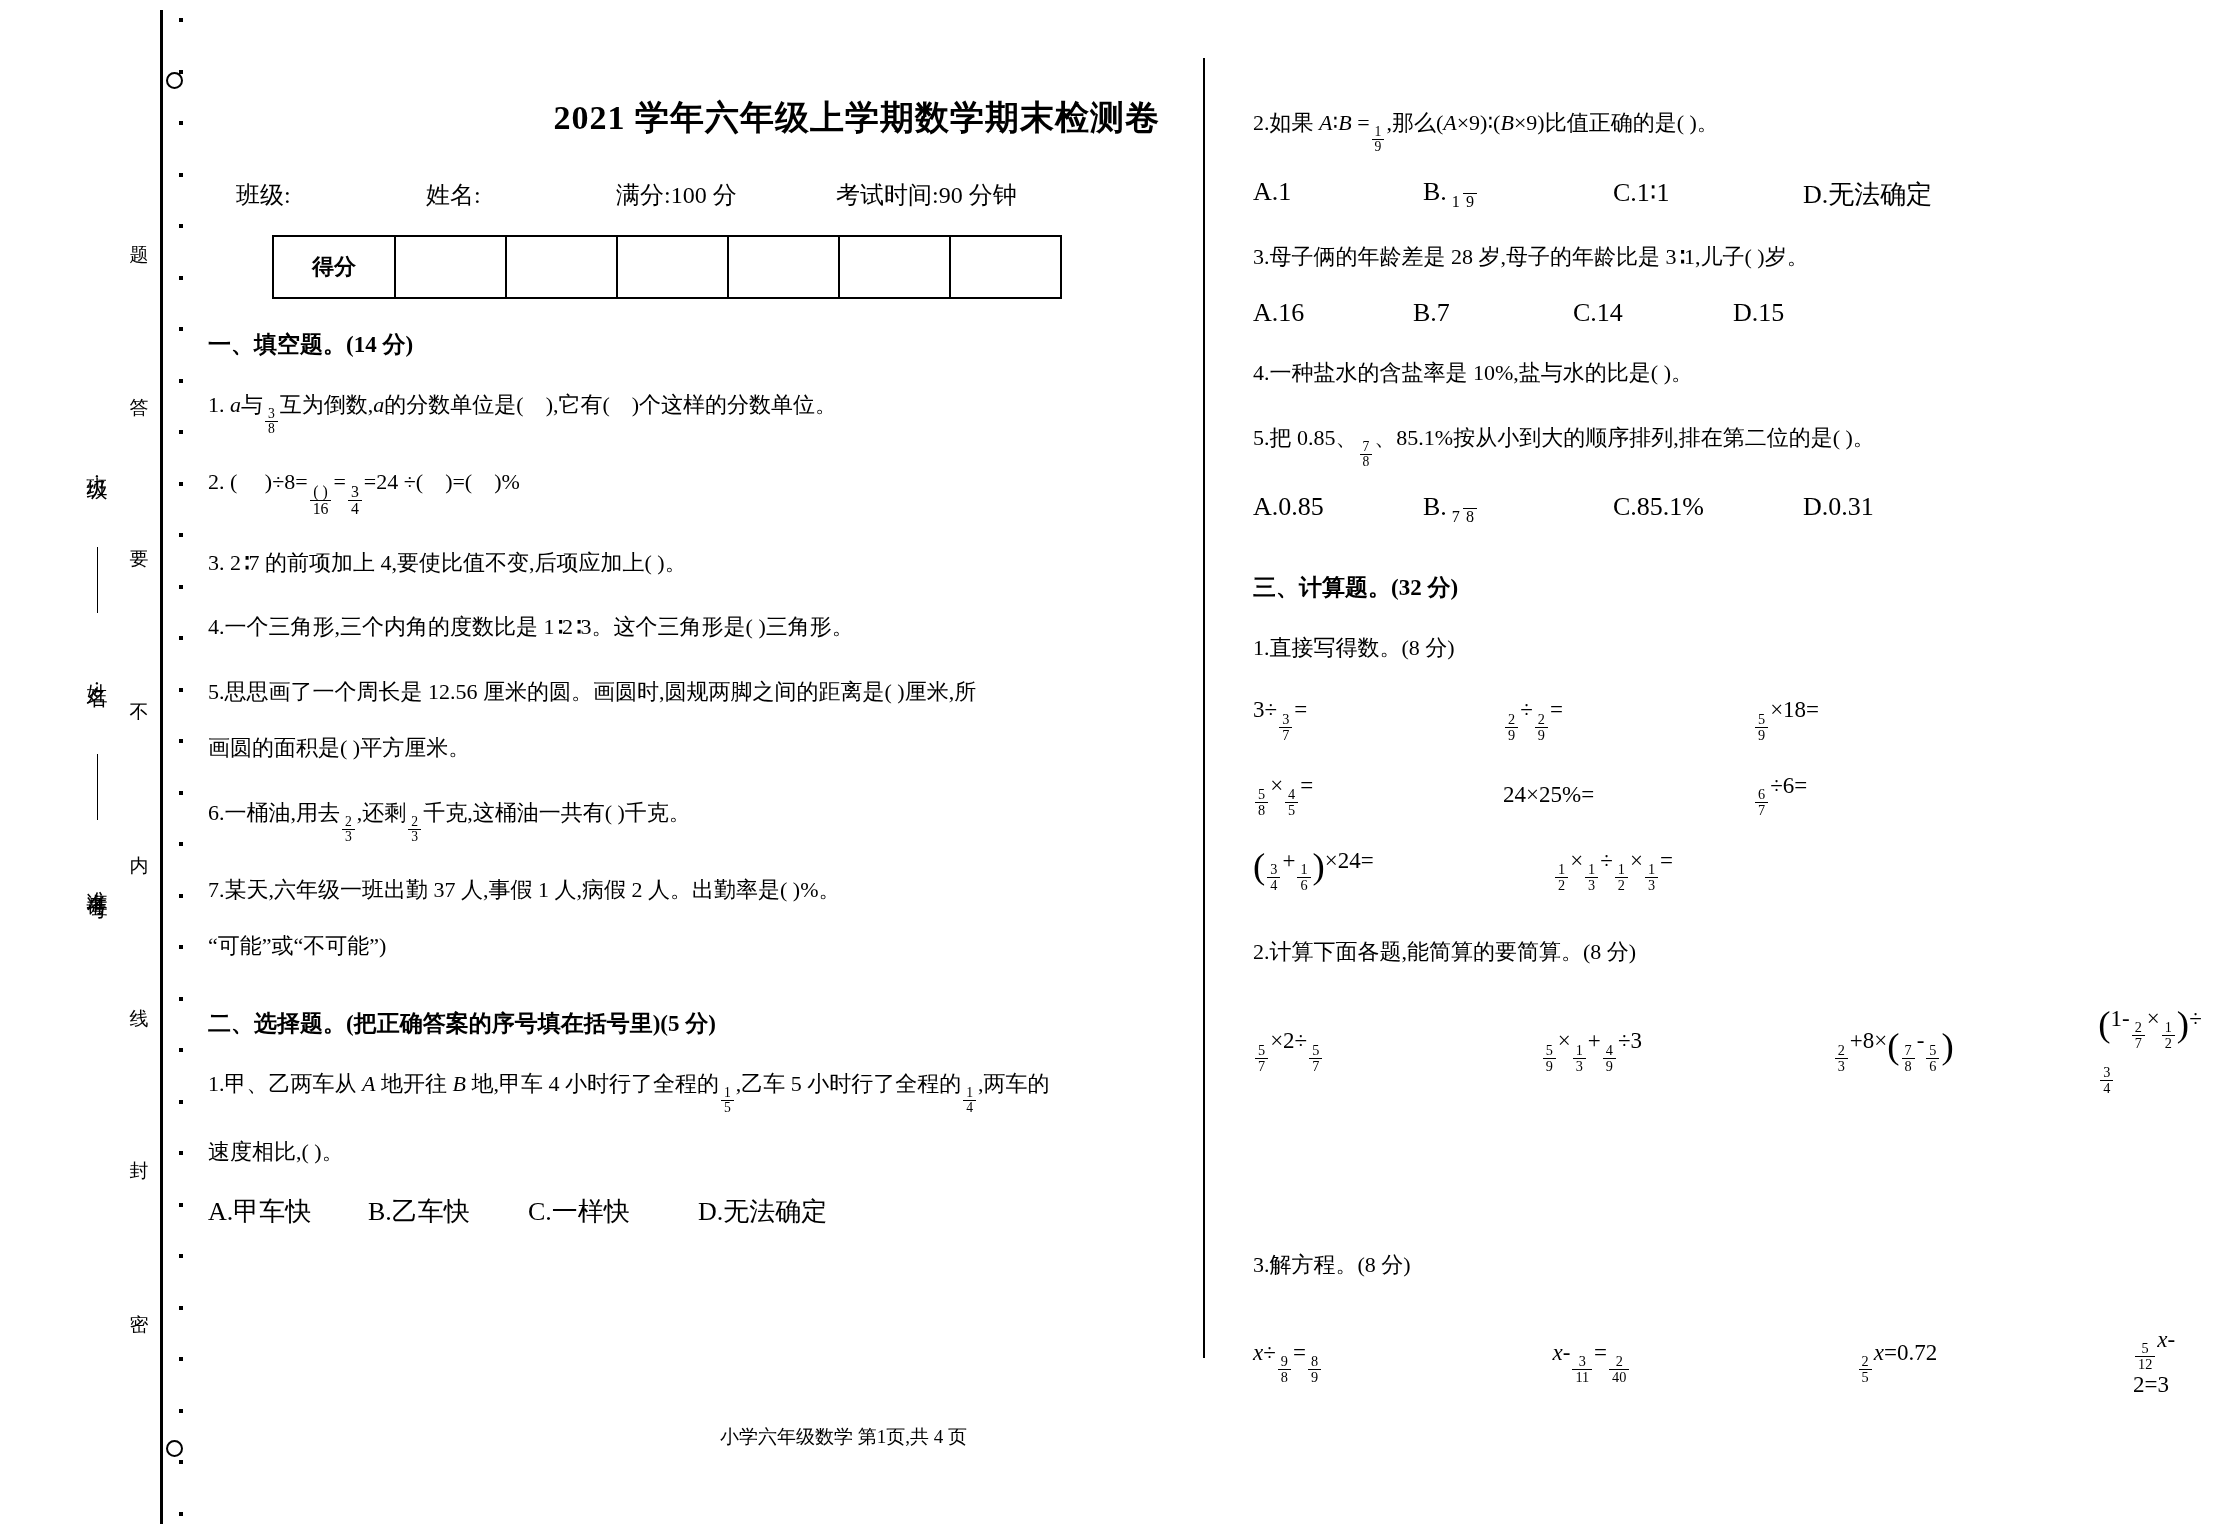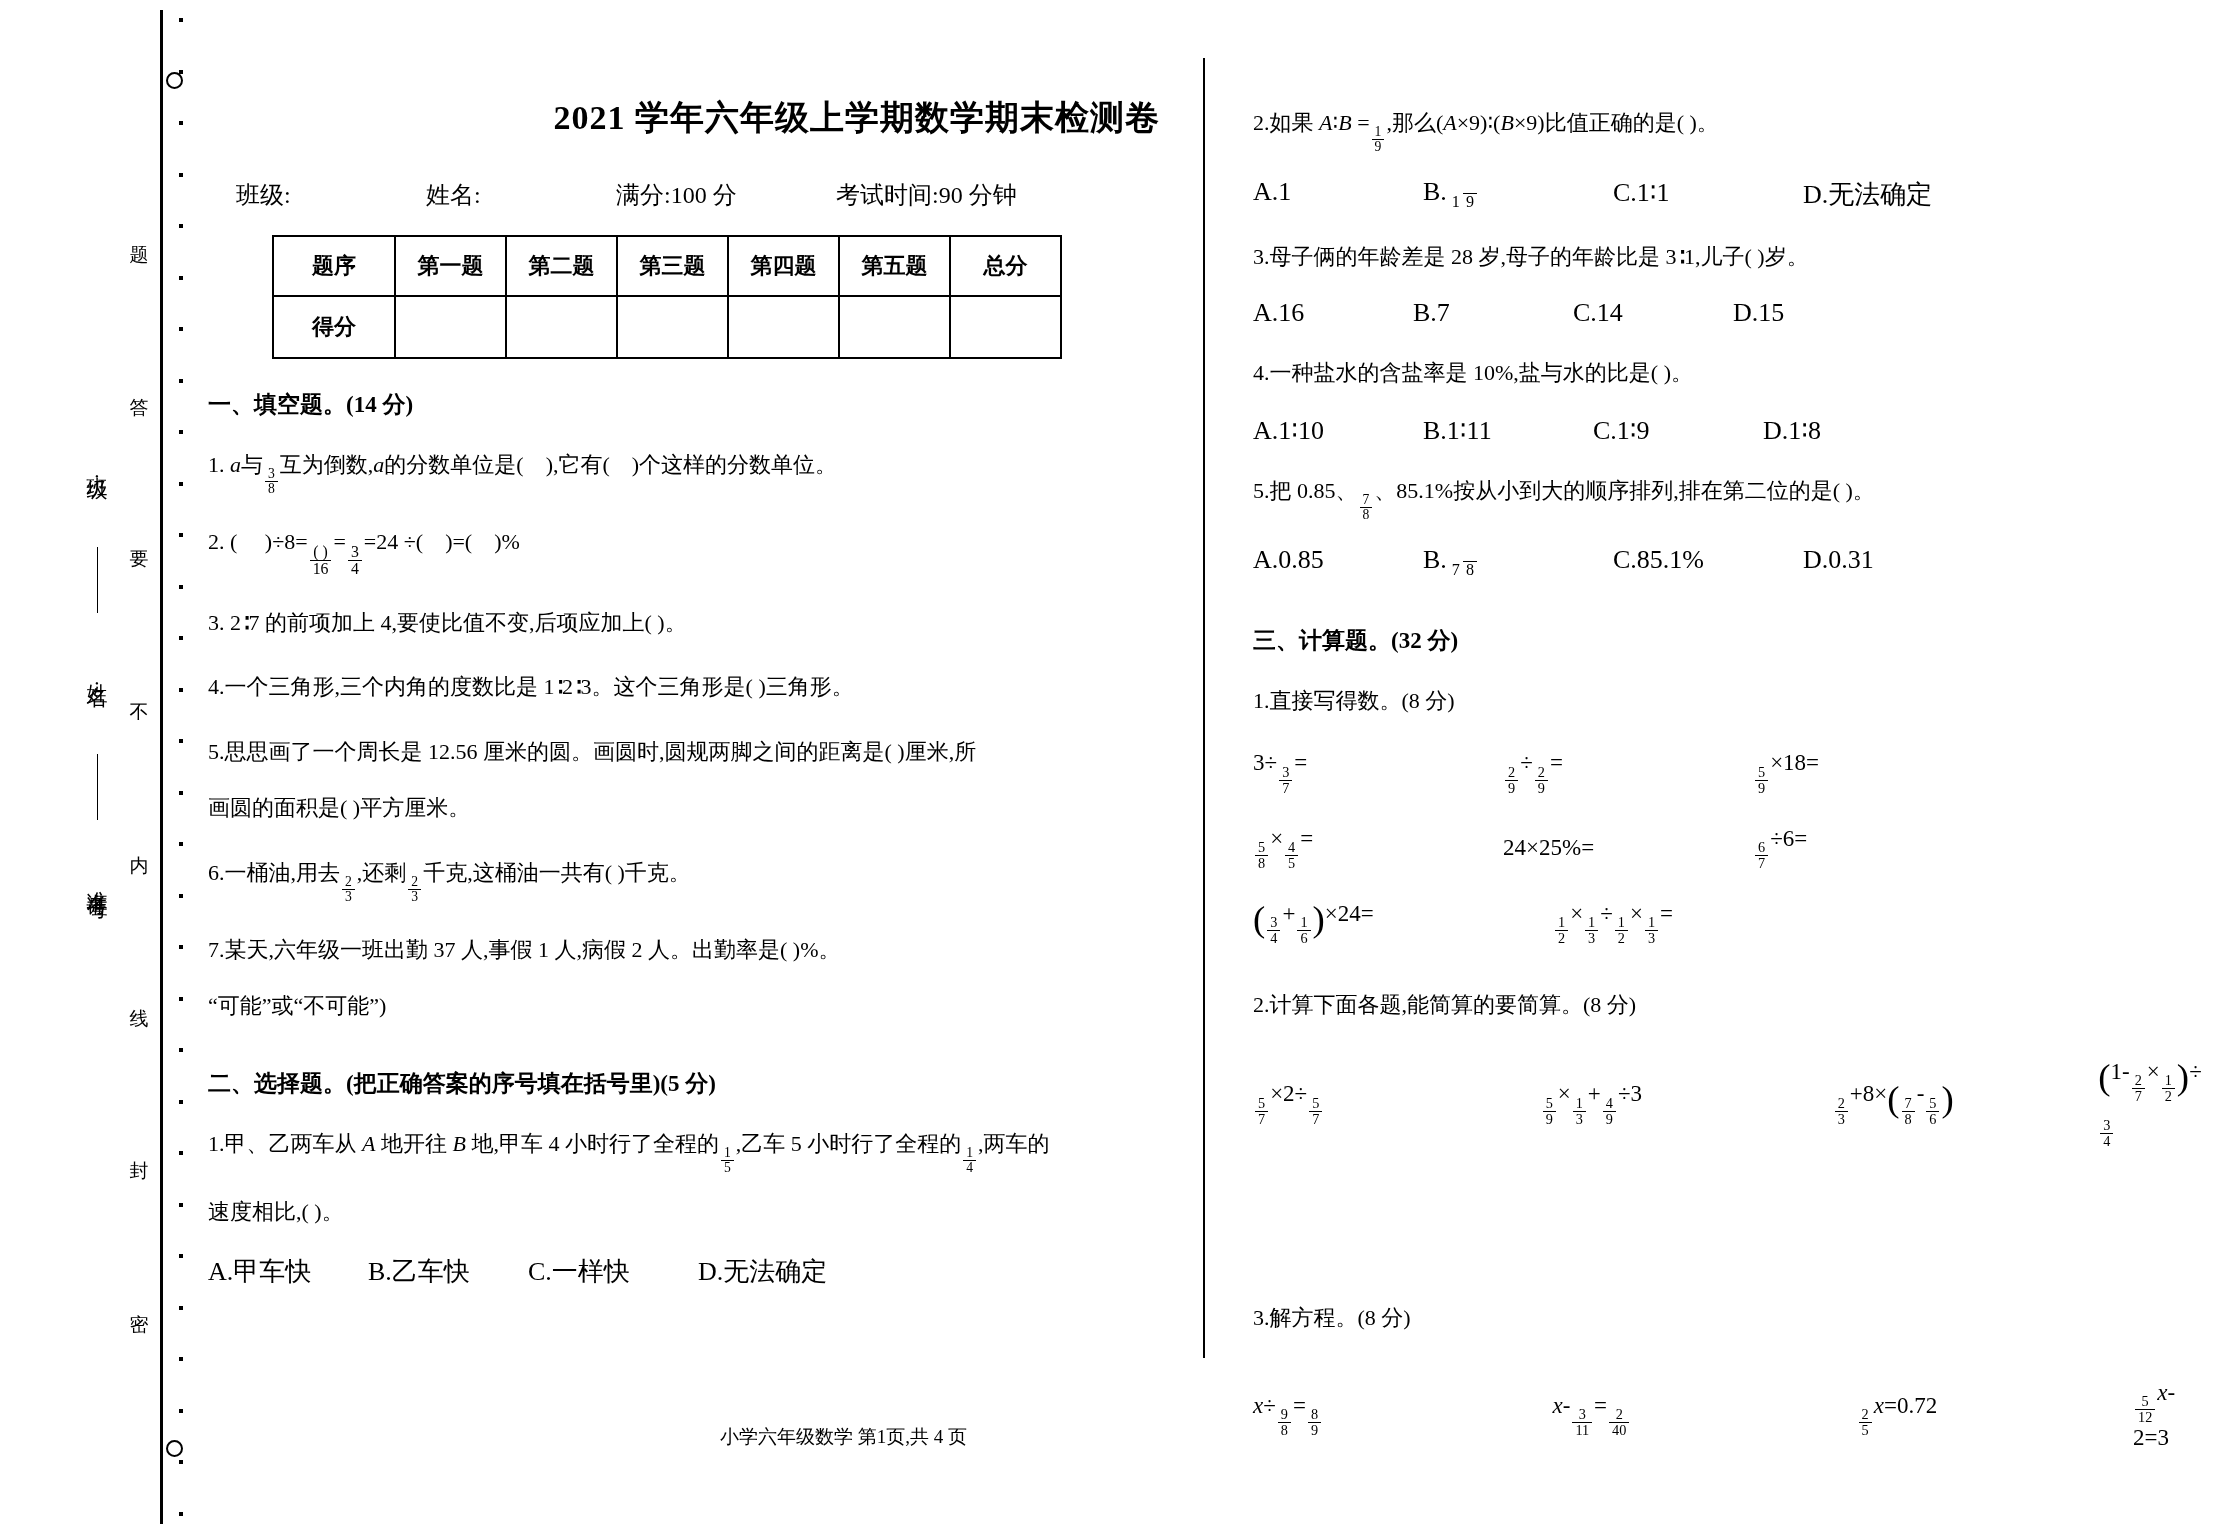--- a/index.html
+++ b/index.html
@@ -185,29 +185,20 @@
 
     <div class="info-line">
       <span class="f1">班级:</span>
       <span class="f2">姓名:</span>
       <span class="f3">满分:100 分</span>
       <span class="f4">考试时间:90 分钟</span>
     </div>
 
     <table class="score">
       <tbody>
-          <tr class="head">
-        <td class="lbl">题序</td>
-        <td>第一题</td>
-        <td>第二题</td>
-        <td>第三题</td>
-        <td>第四题</td>
-        <td>第五题</td>
-        <td>总分</td>
-      </tr>
       <tr class="body">
         <td class="lbl">得分</td>
         <td></td>
         <td></td>
         <td></td>
         <td></td>
         <td></td>
         <td></td>
       </tr>
     </tbody>
@@ -290,26 +281,20 @@
 
     <div class="q">3.母子俩的年龄差是 28 岁,母子的年龄比是 3∶1,儿子(      )岁。</div>
     <div class="opts">
       <span class="opt-w1">A.16</span>
       <span class="opt-w1">B.7</span>
       <span class="opt-w1">C.14</span>
       <span>D.15</span>
     </div>
 
     <div class="q">4.一种盐水的含盐率是 10%,盐与水的比是(      )。</div>
-    <div class="opts">
-      <span class="opt-w2">A.1∶10</span>
-      <span class="opt-w2">B.1∶11</span>
-      <span class="opt-w2">C.1∶9</span>
-      <span>D.1∶8</span>
-    </div>
 
     <div class="q">
       <span>5.把 0.85、</span><span class="frac">
           <span class="num">7</span>
           <span class="den">8</span>
         </span><span>、85.1%按从小到大的顺序排列,排在第二位的是(      )。</span>
     </div>
     <div class="opts">
       <span class="opt-w2">A.0.85</span>
       <span class="opt-w3"><span>B.</span><span class="frac"><span class="num">7</span><span class="den">8</span></span></span>

